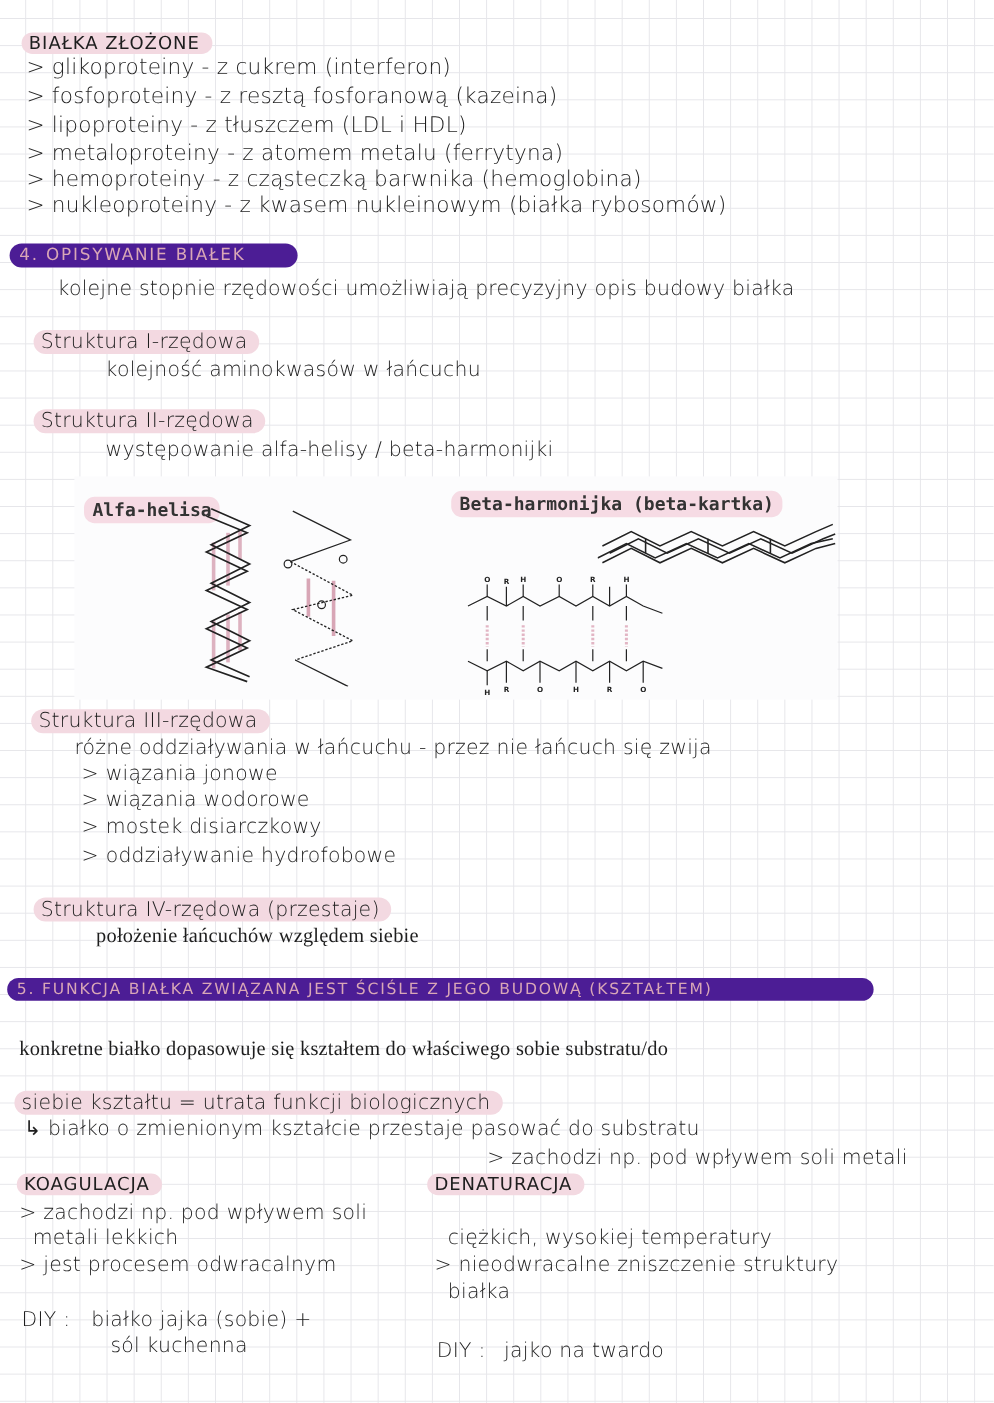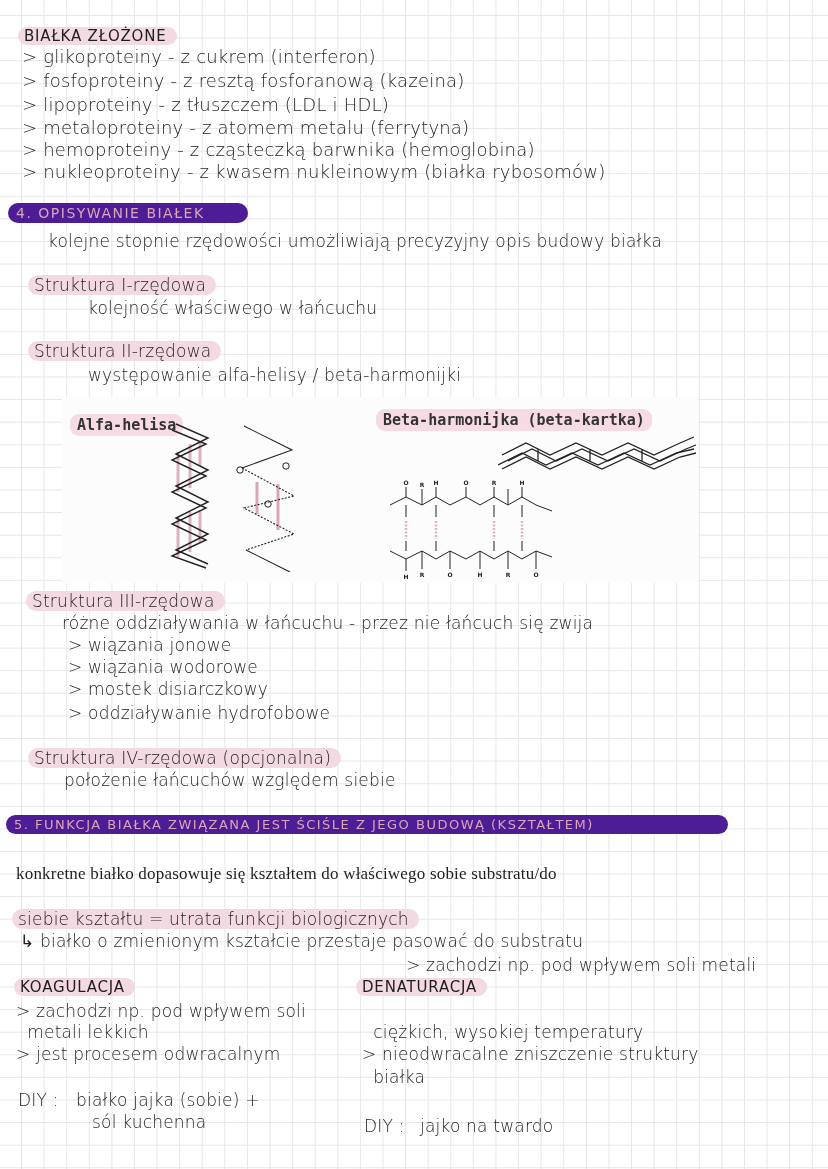--- a/index.html
+++ b/index.html
@@ -32,21 +32,21 @@
 <div class="abs hand line" style="left:22px;top:70px;">&gt; fosfoproteiny - z resztą fosforanową (kazeina)</div>
 <div class="abs hand line" style="left:22px;top:94px;">&gt; lipoproteiny - z tłuszczem (LDL i HDL)</div>
 <div class="abs hand line" style="left:22px;top:117px;">&gt; metaloproteiny - z atomem metalu (ferrytyna)</div>
 <div class="abs hand line" style="left:22px;top:139px;">&gt; hemoproteiny - z cząsteczką barwnika (hemoglobina)</div>
 <div class="abs hand line" style="left:22px;top:161px;">&gt; nukleoproteiny - z kwasem nukleinowym (białka rybosomów)</div>
 
 <div class="abs hl-section" style="left:8px;top:203px;width:218px;">4. OPISYWANIE BIAŁEK</div>
 <div class="abs hand line-sm" style="left:48px;top:231px;">kolejne stopnie rzędowości umożliwiają precyzyjny opis budowy białka</div>
 
 <div class="abs hand line-sm hl" style="left:28px;top:275px;">Struktura I-rzędowa</div>
-<div class="abs hand line-sm" style="left:88px;top:298px;">kolejność właściwego w łańcuchu</div>
+<div class="abs hand line-sm" style="left:88px;top:298px;">kolejność aminokwasów w łańcuchu</div>
 
 <div class="abs hand line-sm hl" style="left:28px;top:341px;">Struktura II-rzędowa</div>
 <div class="abs hand line-sm" style="left:88px;top:365px;">występowanie alfa-helisy / beta-harmonijki</div>
 
 <div class="img-box">
   <div class="img-label" style="left:8px;top:17px;">Alfa-helisa</div>
   <div class="img-label" style="left:314px;top:12px;">Beta-harmonijka (beta-kartka)</div>
 
   <svg style="position:absolute;left:108px;top:25px;" width="40" height="150" viewBox="0 0 40 150">
     <g stroke="#d8a6b6" stroke-width="3" opacity="0.85">
@@ -141,22 +141,22 @@
   </svg>
 </div>
 
 <div class="abs hand line-sm hl" style="left:26px;top:591px;">Struktura III-rzędowa</div>
 <div class="abs hand line-sm" style="left:62px;top:613px;">różne oddziaływania w łańcuchu - przez nie łańcuch się zwija</div>
 <div class="abs hand line-sm" style="left:68px;top:635px;">&gt; wiązania jonowe</div>
 <div class="abs hand line-sm" style="left:68px;top:657px;">&gt; wiązania wodorowe</div>
 <div class="abs hand line-sm" style="left:68px;top:679px;">&gt; mostek disiarczkowy</div>
 <div class="abs hand line-sm" style="left:68px;top:703px;">&gt; oddziaływanie hydrofobowe</div>
 
-<div class="abs hand line-sm hl" style="left:28px;top:748px;">Struktura IV-rzędowa (opcjonalna)</div>
-<div class="abs hand line-sm" style="left:64px;top:770px;">położenie łańcuchów względem siebie</div>
+<div class="abs hand line-sm hl" style="left:28px;top:748px;">Struktura IV-rzędowa (przestaje)</div>
+<div class="abs hand line-sm" style="left:80px;top:770px;font-family:Liberation Serif, serif;">położenie łańcuchów względem siebie</div>
 
 <div class="abs hl-section" style="left:6px;top:815px;width:700px;font-size:13px;">5. FUNKCJA BIAŁKA ZWIĄZANA JEST ŚCIŚLE Z JEGO BUDOWĄ (KSZTAŁTEM)</div>
 <div class="abs hand line-sm" style="left:16px;top:864px;font-family:Liberation Serif, serif;">konkretne białko dopasowuje się kształtem do właściwego sobie substratu/do</div>
 <div class="abs hand line-sm hl" style="left:12px;top:909px;">siebie kształtu = utrata funkcji biologicznych</div>
 <div class="abs hand line-sm" style="left:20px;top:931px;">↳ białko o zmienionym kształcie przestaje pasować do substratu</div>
 
 <div class="abs small-caps hl" style="left:14px;top:978px;">KOAGULACJA</div>
 <div class="abs hand line-sm" style="left:16px;top:1001px;">&gt; zachodzi np. pod wpływem soli</div>
 <div class="abs hand line-sm" style="left:16px;top:1022px;white-space:pre;">  metali lekkich</div>
 <div class="abs hand line-sm" style="left:16px;top:1044px;">&gt; jest procesem odwracalnym</div>

